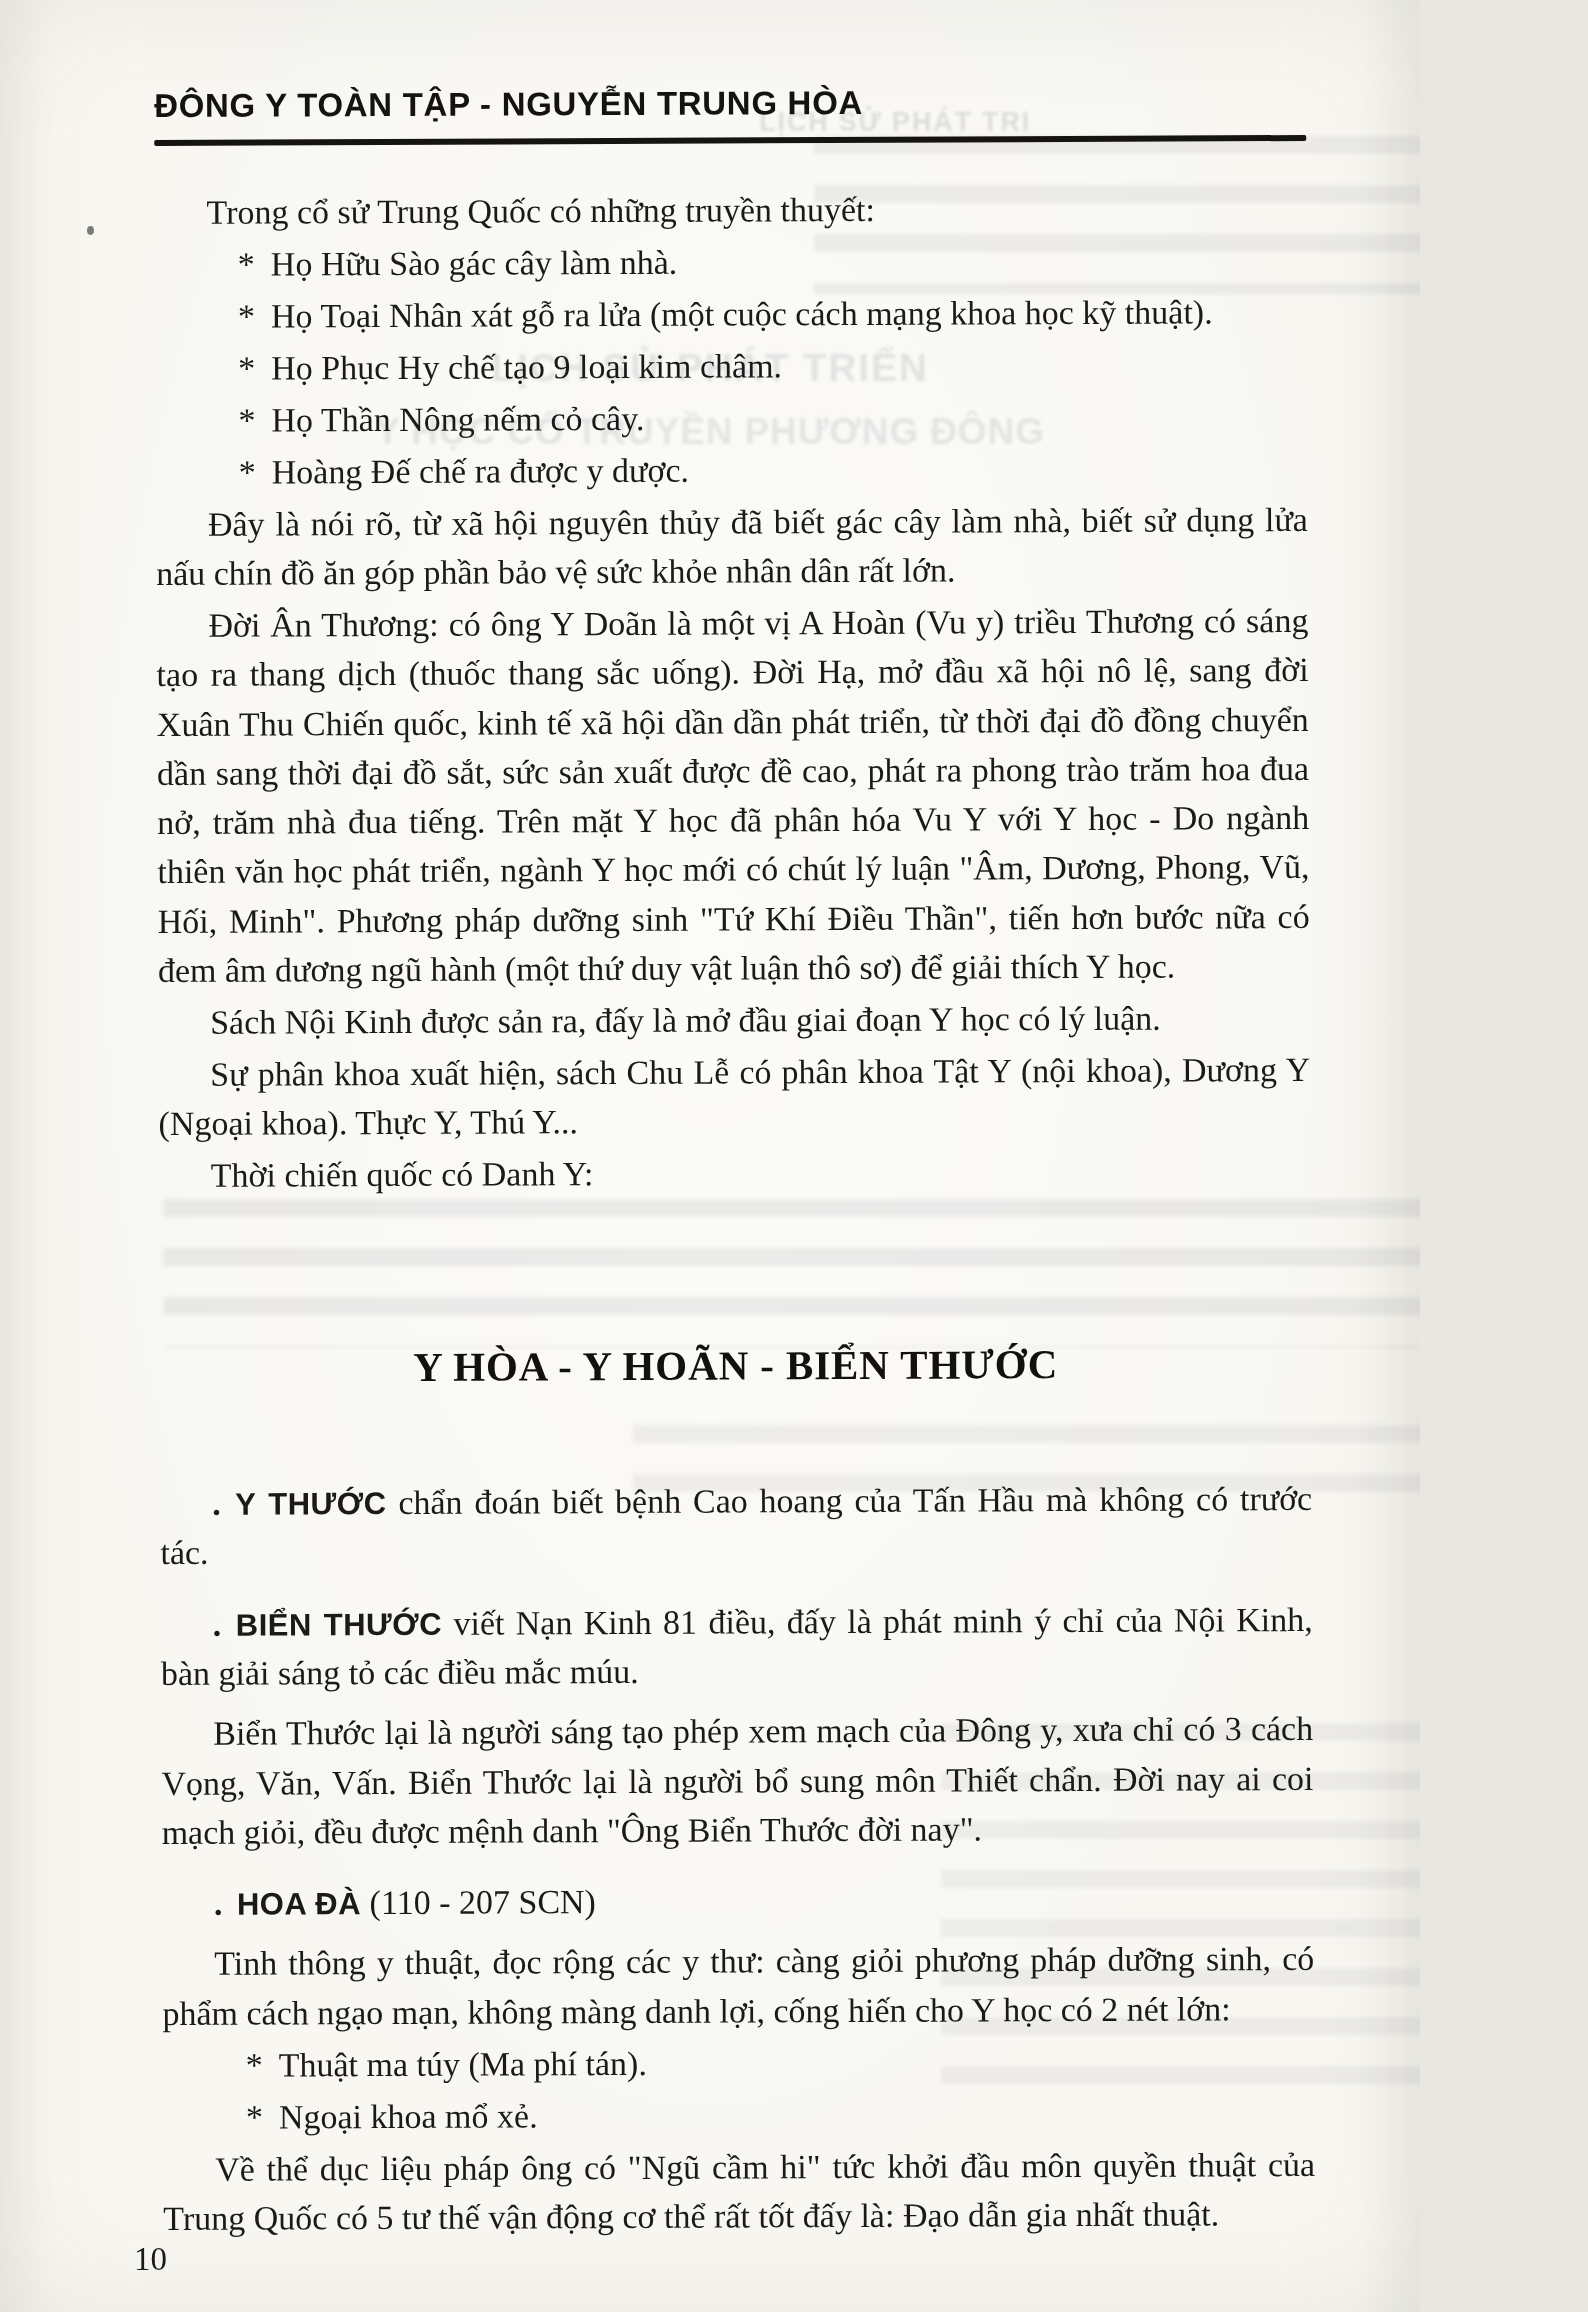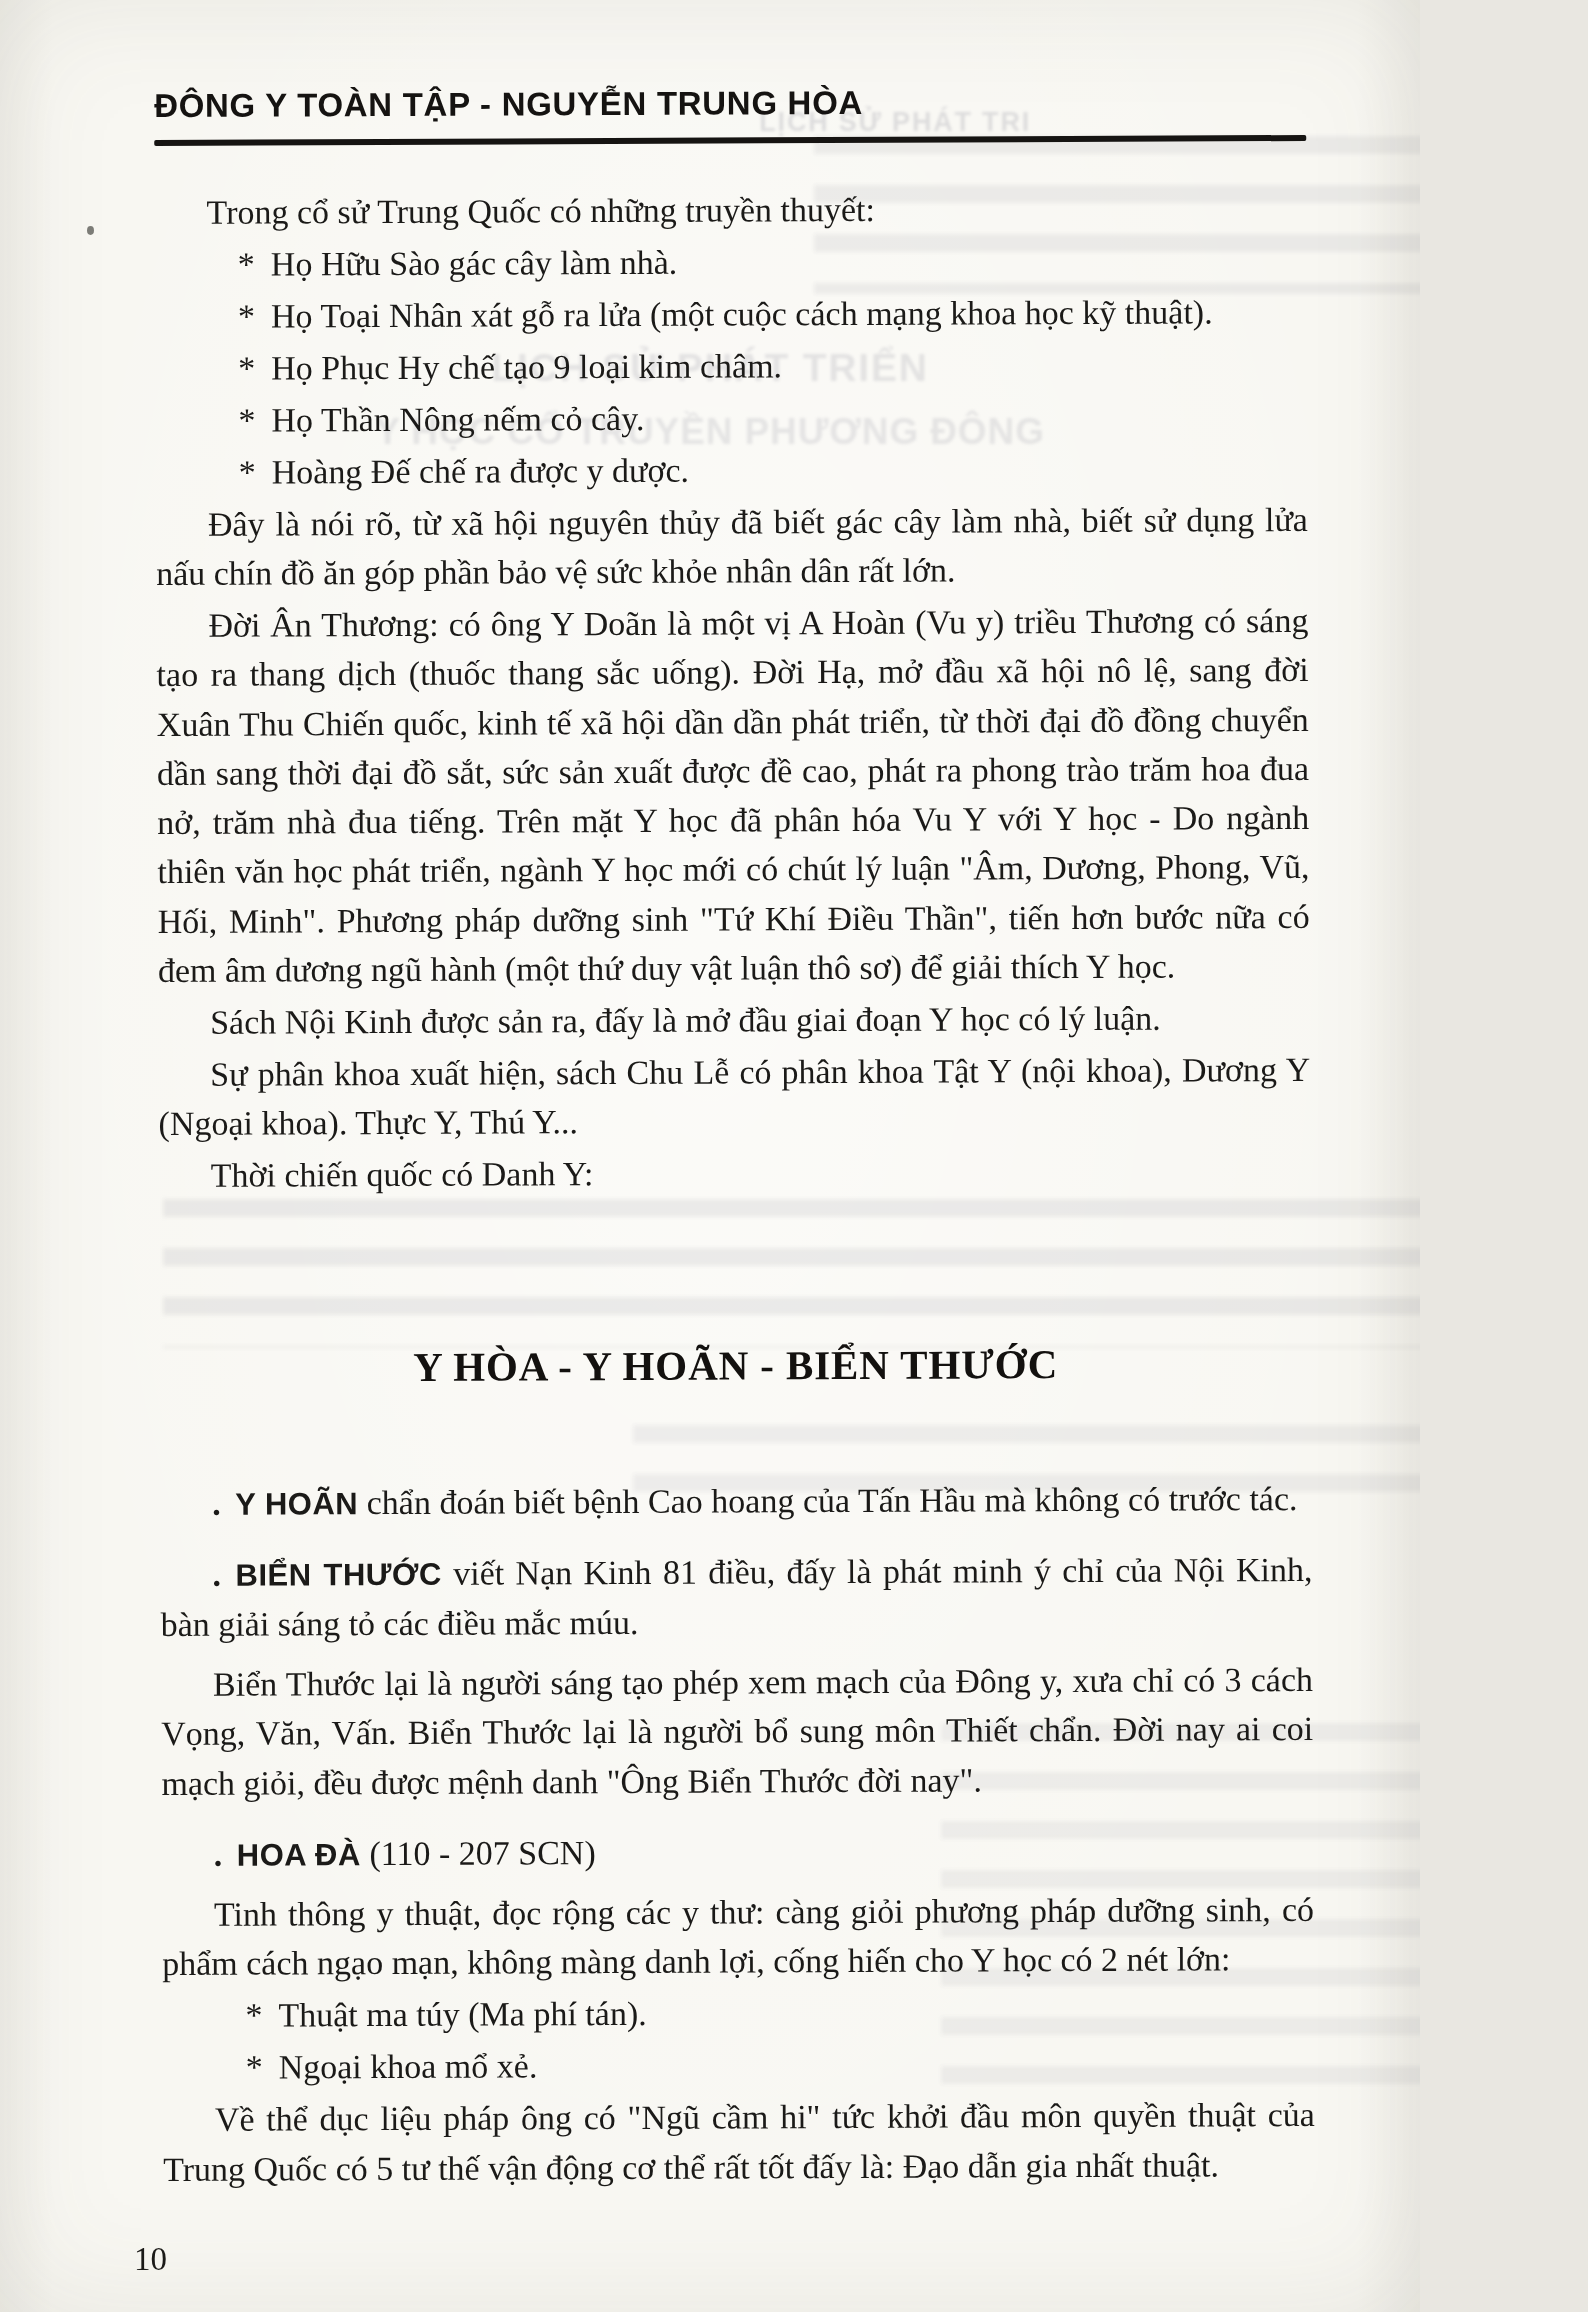--- a/index.html
+++ b/index.html
@@ -119,21 +119,21 @@
       <p class="star"><span class="marker">*</span><span>Hoàng Đế chế ra được y dược.</span></p>
 
       <p class="para">Đây là nói rõ, từ xã hội nguyên thủy đã biết gác cây làm nhà, biết sử dụng lửa nấu chín đồ ăn góp phần bảo vệ sức khỏe nhân dân rất lớn.</p>
       <p class="para">Đời Ân Thương: có ông Y Doãn là một vị A Hoàn (Vu y) triều Thương có sáng tạo ra thang dịch (thuốc thang sắc uống). Đời Hạ, mở đầu xã hội nô lệ, sang đời Xuân Thu Chiến quốc, kinh tế xã hội dần dần phát triển, từ thời đại đồ đồng chuyển dần sang thời đại đồ sắt, sức sản xuất được đề cao, phát ra phong trào trăm hoa đua nở, trăm nhà đua tiếng. Trên mặt Y học đã phân hóa Vu Y với Y học - Do ngành thiên văn học phát triển, ngành Y học mới có chút lý luận "Âm, Dương, Phong, Vũ, Hối, Minh". Phương pháp dưỡng sinh "Tứ Khí Điều Thần", tiến hơn bước nữa có đem âm dương ngũ hành (một thứ duy vật luận thô sơ) để giải thích Y học.</p>
       <p class="para">Sách Nội Kinh được sản ra, đấy là mở đầu giai đoạn Y học có lý luận.</p>
       <p class="para">Sự phân khoa xuất hiện, sách Chu Lễ có phân khoa Tật Y (nội khoa), Dương Y (Ngoại khoa). Thực Y, Thú Y...</p>
       <p class="para">Thời chiến quốc có Danh Y:</p>
 
       <h2 class="section-heading">Y HÒA - Y HOÃN - BIỂN THƯỚC</h2>
 
-      <p class="entry"><span class="marker">.</span><span class="lead">Y HOÃN</span><span> chẩn đoán biết bệnh Cao hoang của Tấn Hầu mà không có trước tác.</span></p>
+      <p class="entry"><span class="marker">.</span><span class="lead">Y THƯỚC</span><span> chẩn đoán biết bệnh Cao hoang của Tấn Hầu mà không có trước tác.</span></p>
 
       <p class="entry"><span class="marker">.</span><span class="lead">BIỂN THƯỚC</span><span> viết Nạn Kinh 81 điều, đấy là phát minh ý chỉ của Nội Kinh, bàn giải sáng tỏ các điều mắc múu.</span></p>
 
       <p class="para">Biển Thước lại là người sáng tạo phép xem mạch của Đông y, xưa chỉ có 3 cách Vọng, Văn, Vấn. Biển Thước lại là người bổ sung môn Thiết chẩn. Đời nay ai coi mạch giỏi, đều được mệnh danh "Ông Biển Thước đời nay".</p>
 
       <p class="entry"><span class="marker">.</span><span class="lead">HOA ĐÀ</span><span> (110 - 207 SCN)</span></p>
 
       <p class="para">Tinh thông y thuật, đọc rộng các y thư: càng giỏi phương pháp dưỡng sinh, có phẩm cách ngạo mạn, không màng danh lợi, cống hiến cho Y học có 2 nét lớn:</p>
 
       <p class="star"><span class="marker">*</span><span>Thuật ma túy (Ma phí tán).</span></p>

